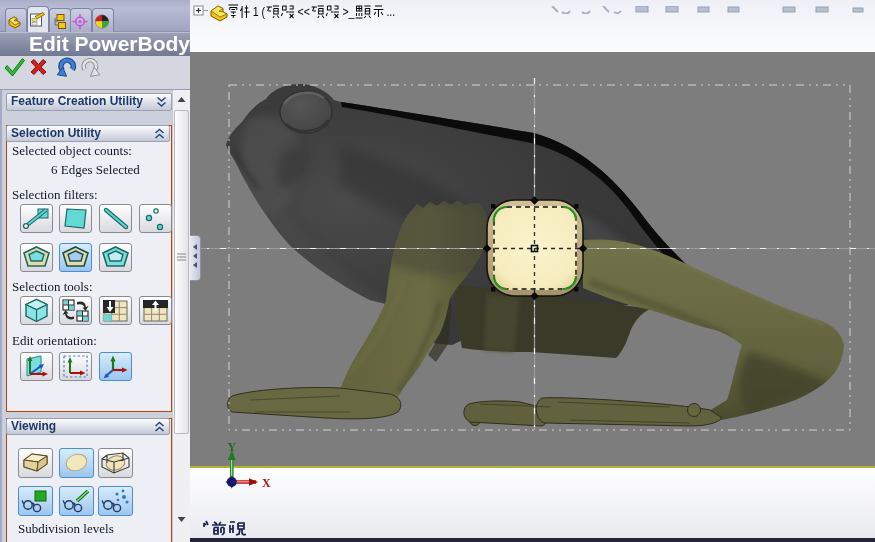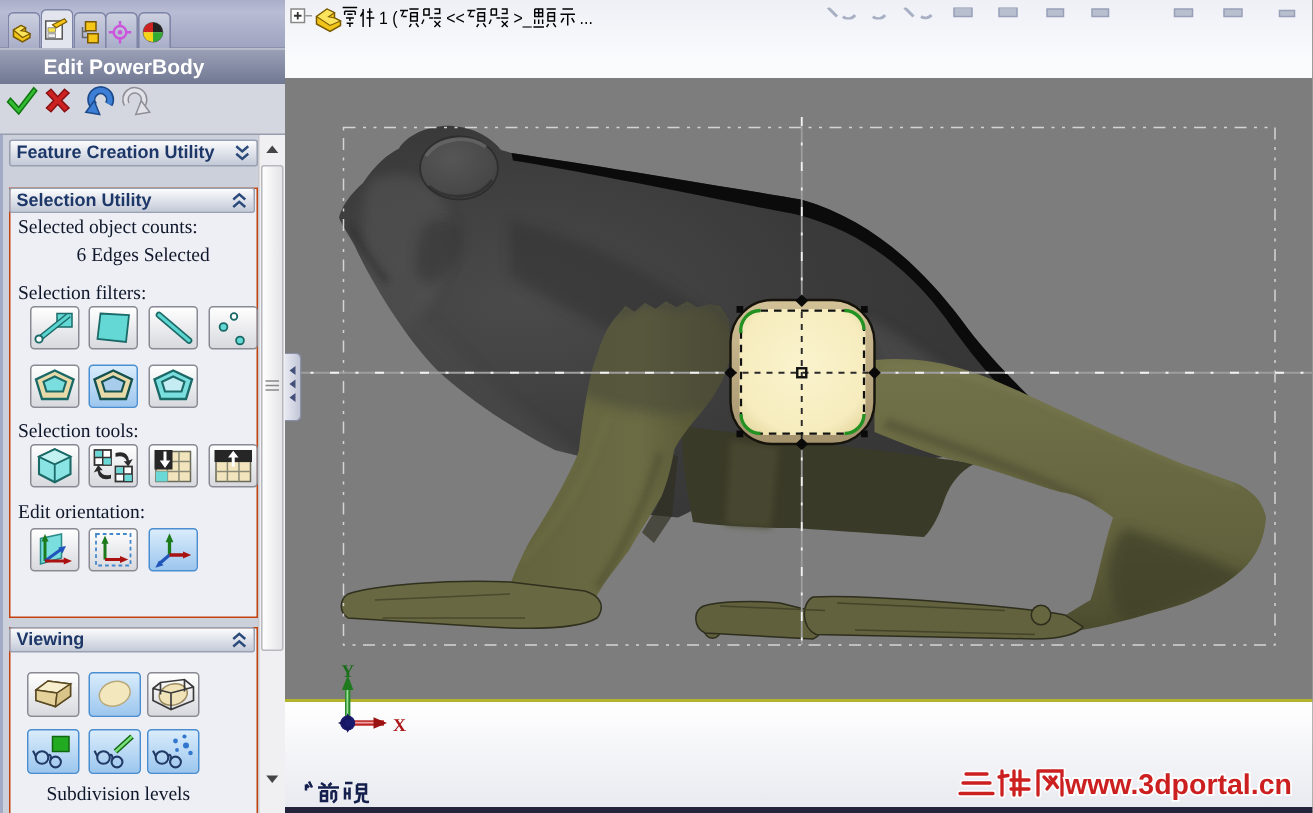--- a/index.html
+++ b/index.html
@@ -3,21 +3,21 @@
 <meta charset="utf-8">
 <style>
 html,body{margin:0;padding:0;}
 body{width:875px;height:542px;overflow:hidden;font-family:"Liberation Sans",sans-serif;position:relative;background:#7d7d7d;}
 .abs{position:absolute;}
 
 #panel{left:0;top:0;width:190px;height:542px;background:#ccd0da;}
 #tabbar{left:0;top:0;width:190px;height:31px;background:linear-gradient(#aaaec8,#b8bcd4 8px,#9fa4c0);border-bottom:1px solid #8a90ae;}
 .tab{position:absolute;top:8px;width:20px;height:23px;border:1px solid #7e85a6;border-bottom:none;border-radius:4px 4px 0 0;background:linear-gradient(#ccd0e0,#a9aec8);}
 .tab.active{background:#e3e5ee;top:6px;height:25px;}
-#pmhead{left:0;top:32px;width:190px;height:23px;background:linear-gradient(#9aa0b6,#717892);border-top:1px solid #b8bccc;border-bottom:1px solid #565c74;color:#fff;font-weight:bold;font-size:14px;line-height:22px;padding-left:47px;}
+#pmhead{left:0;top:32px;width:190px;height:23px;background:linear-gradient(#9aa0b6,#717892);border-top:1px solid #b8bccc;border-bottom:1px solid #565c74;color:#fff;font-weight:bold;font-size:21px;line-height:22px;padding-left:47px;}
 #pmhead .t{position:absolute;left:29px;top:0;}
 #pmhead .q{position:absolute;right:12px;top:0;color:#e8e8ee;}
 #okrow{left:0;top:56px;width:190px;height:33px;background:#d5d7e0;border-bottom:1px solid #979dae;}
 #scroller{left:0;top:90px;width:172px;height:452px;background:#ccd0da;border-left:2px solid #a2aac6;}
 .secbar{position:absolute;left:4px;width:164px;height:16px;border:1px solid #98a0b2;border-radius:2px;background:linear-gradient(#fbfcfd,#c3c9d7);font-weight:bold;font-size:12px;color:#1d3868;line-height:15px;}
 .secbar .lbl{position:absolute;left:4px;top:0;}
 .groupbox{position:absolute;left:4px;width:164px;border:1px solid #c2410c;border-radius:0;background:#edeff4;}
 .lab{position:absolute;font-family:"Liberation Serif",serif;font-size:13px;color:#0f172a;}
 .btn{position:absolute;width:31px;height:27px;border:1px solid #8a8a94;border-radius:3px;background:linear-gradient(#ffffff,#d8d9de);}
 .btn.sel{background:linear-gradient(#d9ecfb,#9cc6ee);border:1px solid #4a8ed2;}
@@ -309,21 +309,21 @@
             <circle cx="19" cy="13" r="1.3"></circle>
             <circle cx="28" cy="15" r="1.5"></circle>
           </g>
       <g stroke="#223a66" stroke-width="1.4" fill="none">
             <circle cx="9" cy="18" r="4.2"></circle>
             <circle cx="18" cy="21" r="3.6"></circle>
             <path d="M12.8 16.5 Q15.5 15.5 14.8 19.2 M4.8 17 L3 13.5"></path>
           </g>
         </svg>
       </div>
-    <div class="lab" style="left:24px;top:102px;text-align:right;">Subdivision levels</div>
+    <div class="lab" style="left:11px;top:102px;text-align:right;">Subdivision levels</div>
   </div>
 </div>
 <div class="abs" id="sbar">
   <svg width="17" height="452" viewBox="0 0 17 452" style="position:absolute;left:0;top:0;">
     <path d="M8.5 7 L12.5 12 L4.5 12 Z" fill="#444"></path>
     <path d="M8.5 432 L12.5 427 L4.5 427 Z" fill="#444"></path>
   </svg>
   <div id="sthumb"></div>
   <svg width="17" height="452" viewBox="0 0 17 452" style="position:absolute;left:0;top:0;">
     <g stroke="#888" stroke-width="1">
@@ -551,27 +551,14 @@
   </svg>
   <div id="viewname"><svg width="50" height="18" viewBox="0 0 50 18">
     <g stroke="#141f4d" stroke-width="1.7" fill="none">
       <path d="M2,4 L2,8 M4,2 L6,6 M4,6 L2,4"></path>
 
       <path d="M12,3 L15,5 M19,3 L17,5 M10,6 L24,6 M12,8.5 L16,8.5 L16,15 L12,15 L12,8.5 M12,11.5 L16,11.5 M19,8.5 L22,8.5 M19,8.5 L19,14 M22,8.5 L22,14 L20,16"></path>
 
       <path d="M28,3 L33,3 M28,6 L28,14 M31,6 L31,14 M28,10 L31,10 M36,4 L42,4 L42,10 L36,10 L36,4 M36,7 L42,7 M38,10 L37,15 L34,16 M40,10 L40,14 Q40,16 44,15.5"></path>
     </g>
   </svg></div>
-  <div id="watermark"><svg width="230" height="28" viewBox="0 0 230 28">
-    <g stroke="#ffffff" stroke-width="4.5" fill="none" stroke-linecap="round" opacity="0.9">
-      <path d="M6,8 L20,8 M4,14 L22,14 M2,21 L24,21"></path>
-      <path d="M30,6 L30,22 M28,10 L34,9 M38,6 L38,22 M36,12 L48,12 M36,18 L48,18 M42,6 L42,22"></path>
-      <path d="M54,6 L54,22 M54,6 L70,6 L70,22 M58,10 L62,14 M66,10 L60,18 M62,10 L67,17"></path>
-    </g>
-    <g stroke="#cc2020" stroke-width="2.2" fill="none" stroke-linecap="round">
-      <path d="M6,8 L20,8 M4,14 L22,14 M2,21 L24,21"></path>
-      <path d="M30,6 L30,22 M28,10 L34,9 M38,6 L38,22 M36,12 L48,12 M36,18 L48,18 M42,6 L42,22"></path>
-      <path d="M54,6 L54,22 M54,6 L70,6 L70,22 M58,10 L62,14 M66,10 L60,18 M62,10 L67,17"></path>
-    </g>
-    <text x="72" y="21" font-size="19" font-weight="bold" fill="#cc2020" font-family="Liberation Sans,sans-serif" style="paint-order:stroke;stroke:#ffffff;stroke-width:2.5px;">www.3dportal.cn</text>
-  </svg></div>
   <div id="botbar"></div>
 </div>
 
 </body></html>

